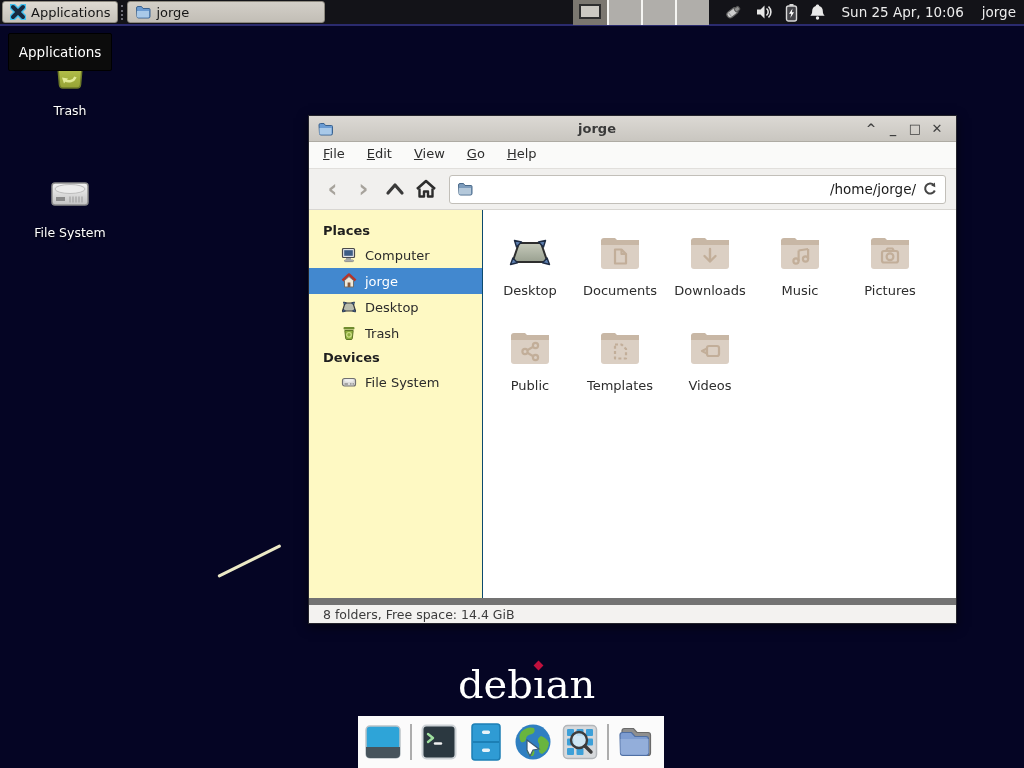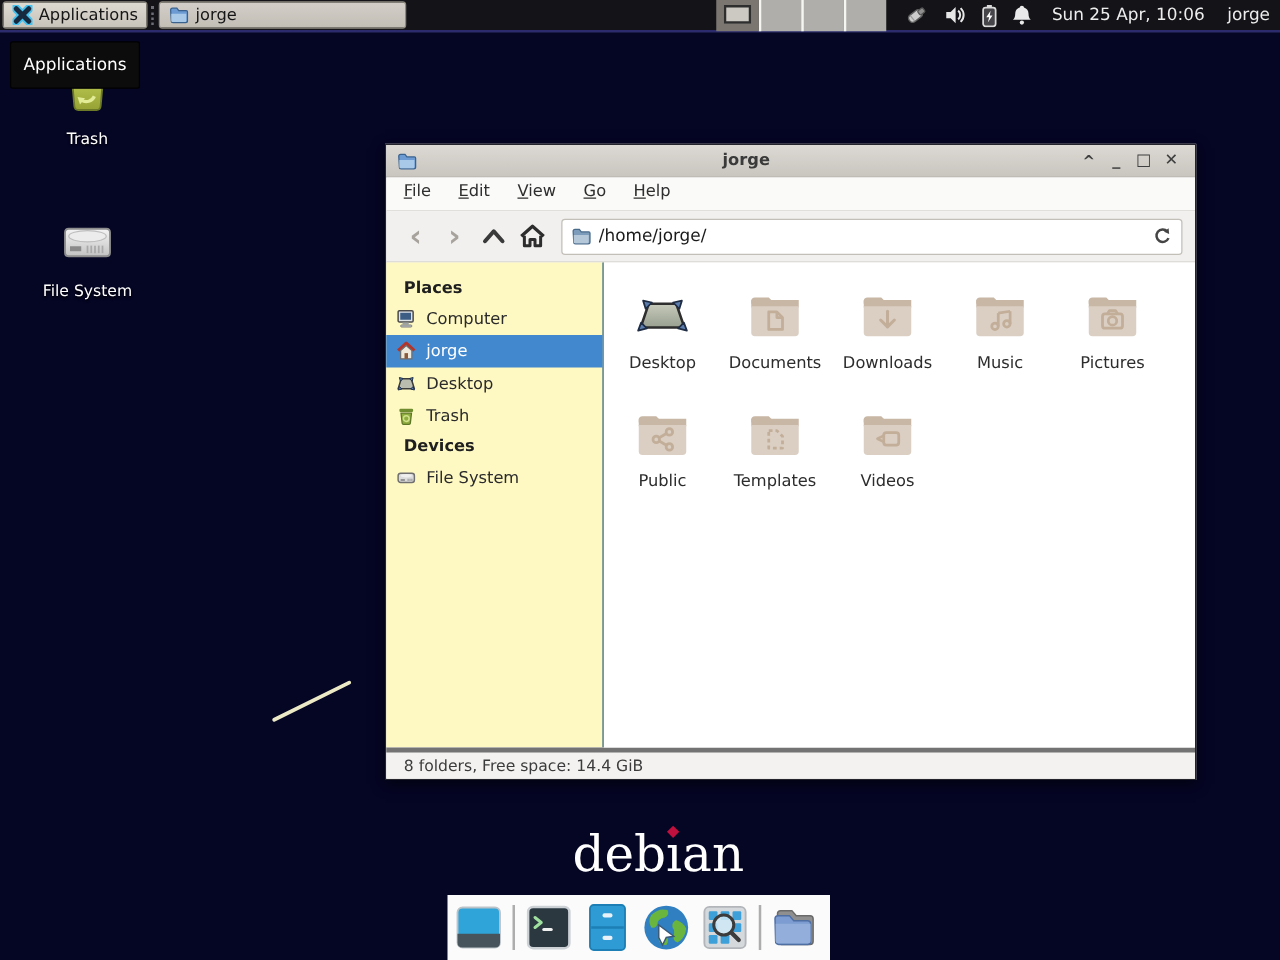--- a/index.html
+++ b/index.html
@@ -67,36 +67,36 @@
   .menu-item { display:inline-block; padding:4px 11px; font-size:13px; color:#2e2e2e; }
   .menu-item::first-letter { text-decoration:underline; }
 
   #toolbar { height:41px; background:#f1f0ee; border-bottom:1px solid #d8d6d2; display:flex;
     align-items:center; padding:0 10px; gap:4px; flex:0 0 auto; }
   .tb-btn { width:27px; height:27px; display:flex; align-items:center; justify-content:center; }
   .nav-chev { font-size:24px; color:#a7a39c; line-height:24px; font-weight:bold; }
   #path-entry { flex:1; height:29px; margin-left:6px; background:#fff; border:1px solid #c2bfb9;
     border-radius:3px; display:flex; align-items:center; padding:0 7px; gap:6px; }
   #path-entry input { flex:1; border:none; outline:none; font-family:"DejaVu Sans",sans-serif;
-    font-size:13.5px; color:#1a1a1a; background:transparent; }
+    font-size:13.5px; color:#1a1a1a; background:transparent;text-align:right; }
 
   #fm-body { flex:1; display:flex; min-height:0; }
   #sidebar { width:174px; background:#fef9c3; border-right:1px solid #0c4a6e; padding-top:9px; flex:0 0 auto; }
   .side-header { padding:4px 0 4px 14px; font-size:13px; font-weight:bold; color:#1f1f1f; }
-  .side-item { height:26px; display:flex; align-items:center; gap:8px; padding-left:8px;
+  .side-item { height:26px; display:flex; align-items:center; gap:8px; padding-left:32px;
     font-size:13px; color:#2b2b2b; }
   .side-item.selected { background:#4288cf; color:#fff; }
 
   #file-area { flex:1; background:#fff; position:relative; }
   #file-grid { position:absolute; left:2px; top:18px; display:grid;
     grid-template-columns:repeat(5,90px); grid-auto-rows:95px; }
   .file-item { display:flex; flex-direction:column; align-items:center; }
   .file-item .name { margin-top:7px; font-size:13px; color:#2d2d2d; white-space:nowrap; }
 
-  #statusbar { height:25px; background:#f3f2f0; border-top:4px solid #737373; display:flex;
+  #statusbar { height:25px; background:#f3f2f0; border-top:7px solid #737373; display:flex;
     align-items:center; padding-left:14px; font-size:12.5px; color:#3c3c3c; flex:0 0 auto; }
 
   
   #dock { position:absolute; left:358px; top:716px; width:306px; height:52px; background:#fbfbfb;
     display:flex; align-items:center; padding:0 5px; gap:7px; z-index:30; }
   .dock-sep { width:2px; height:36px; background:#adadad; }
   .dock-item { width:40px; height:40px; display:flex; align-items:center; justify-content:center; }
 
   svg { display:block; }
 </style>

